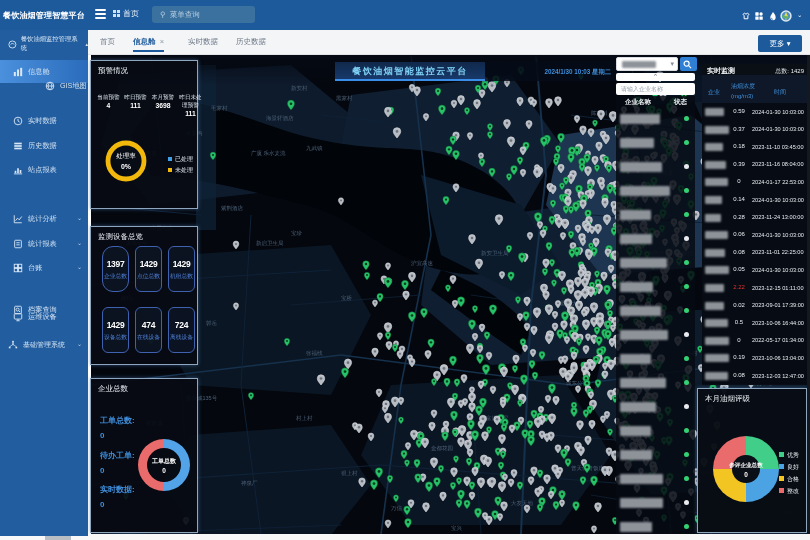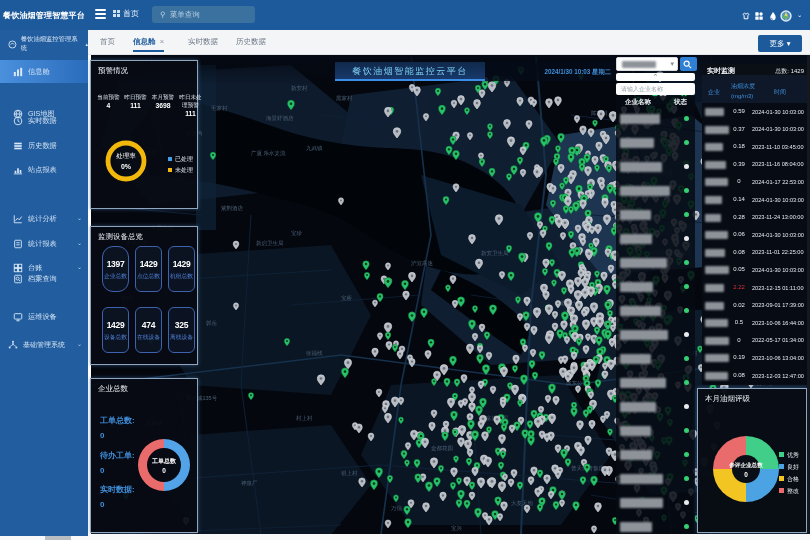--- a/index.html
+++ b/index.html
@@ -55,21 +55,21 @@
 .box{position:absolute;width:27px;height:46px;border:1px solid #3f62b0;border-radius:6px;
   background:rgba(16,26,46,0.5);text-align:center;}
 .box b{display:block;color:#fff;font-size:8.5px;margin-top:12px;letter-spacing:-0.3px;}
 .box span{display:block;color:#4f82d9;font-size:5.8px;margin-top:3px;}
 
 .p3t{position:absolute;color:#3f8fdb;font-weight:bold;font-size:8px;}
 
 #mtitle{position:absolute;left:244px;top:7px;width:290px;height:19px;background:rgba(6,12,24,0.85);}
 #mtitle .lft{position:absolute;left:0;top:0;width:150px;height:19px;
   background:linear-gradient(180deg,#10284a,#17396b);border-bottom:2px solid #3b8ee8;
-  color:#7fd0f5;font-size:9px;font-weight:normal;letter-spacing:1.5px;text-align:center;line-height:18px;}
+  color:#7fd0f5;font-size:9px;font-weight:bold;letter-spacing:1.5px;text-align:center;line-height:18px;}
 #mtitle .dt{position:absolute;top:0;height:19px;line-height:19px;color:#3f8fdb;font-size:6.3px;font-weight:bold;}
 
 .blur{background:#8e939a;filter:blur(1.2px);border-radius:1px;}
 .eprow{position:absolute;left:525px;width:79px;height:24px;background:rgba(6,10,19,0.85);}
 .eprow .dot{position:absolute;right:6px;top:9px;width:5px;height:5px;border-radius:50%;}
 text{font-family:"Liberation Sans",sans-serif;}
 </style>
 </head>
 <body>
 <div id="dash">
@@ -1162,21 +1162,21 @@
     </div>
 <div class="box" style="left:11px;top:80px;">
       <b>1429</b>
       <span>设备总数</span>
     </div>
 <div class="box" style="left:44px;top:80px;">
       <b>474</b>
       <span>在线设备</span>
     </div>
 <div class="box" style="left:77px;top:80px;">
-      <b>325</b>
+      <b>724</b>
       <span>离线设备</span>
     </div>
 </div>
 <div class="panel" style="left:90px;top:378px;width:108px;height:155px;">
 <div class="ptitle">企业总数</div>
 <div class="p3t" style="left:9px;top:36px;">工单总数:</div>
 <div class="p3t" style="left:9px;top:52px;">0</div>
 <div class="p3t" style="left:9px;top:71px;">待办工单:</div>
 <div class="p3t" style="left:9px;top:87px;">0</div>
 <div class="p3t" style="left:9px;top:105px;">实时数据:</div>
@@ -1332,21 +1332,21 @@
 <div id="sidebar">
 <div id="grp"><svg style="margin-left:8px;margin-right:4px;" width="9" height="9" viewBox="0 0 10 10" fill="none" stroke="#dce9f7" stroke-width="1">
         <circle cx="5" cy="5" r="4"></circle>
         <path d="M3,5 C3.5,3.5 6.5,3.5 7,5"></path>
       </svg>餐饮油烟监控管理系统<span style="margin-left:3px;font-size:5px;">▴</span></div>
 <div class="mi active" style="top:30px;"><span class="ic"><svg width="10" height="10" viewBox="0 0 12 12" fill="#d8e6f5">
           <rect x="1" y="6" width="2.4" height="5"></rect>
           <rect x="4.8" y="3" width="2.4" height="8"></rect>
           <rect x="8.6" y="1" width="2.4" height="10"></rect>
         </svg></span>信息舱</div>
-<div class="mi" style="top:72px;"><span class="ic"><svg width="10" height="10" viewBox="0 0 12 12" fill="none" stroke="#d8e6f5" stroke-width="1.1">
+<div class="mi" style="top:44px;padding-left:32px;"><span class="ic"><svg width="10" height="10" viewBox="0 0 12 12" fill="none" stroke="#d8e6f5" stroke-width="1.1">
           <circle cx="6" cy="6" r="4.6"></circle>
           <path d="M1.5,6 H10.5 M6,1.5 C3,4.5 3,7.5 6,10.5 M6,1.5 C9,4.5 9,7.5 6,10.5"></path>
         </svg></span>GIS地图</div>
 <div class="mi" style="top:79px;"><span class="ic"><svg width="10" height="10" viewBox="0 0 12 12" fill="none" stroke="#d8e6f5" stroke-width="1.1">
           <circle cx="6" cy="6" r="4.6"></circle>
           <path d="M6,3.4 V6 L8,7.4"></path>
         </svg></span>实时数据</div>
 <div class="mi" style="top:103.5px;"><span class="ic"><svg width="10" height="10" viewBox="0 0 12 12" fill="#d8e6f5">
           <rect x="1.5" y="2" width="9" height="2"></rect>
           <rect x="1.5" y="5" width="9" height="2"></rect>
@@ -1362,21 +1362,21 @@
 <div class="mi" style="top:201.5px;"><span class="ic"><svg width="10" height="10" viewBox="0 0 12 12" fill="none" stroke="#d8e6f5" stroke-width="1.1">
           <rect x="2" y="1.5" width="8" height="9" rx="1"></rect>
           <path d="M4,4.5 H8 M4,7 H8"></path>
         </svg></span>统计报表<span class="cv">⌄</span></div>
 <div class="mi" style="top:226px;"><span class="ic"><svg width="10" height="10" viewBox="0 0 12 12" fill="none" stroke="#d8e6f5" stroke-width="1.1">
           <rect x="1.5" y="1.5" width="4" height="4"></rect>
           <rect x="6.5" y="1.5" width="4" height="4"></rect>
           <rect x="1.5" y="6.5" width="4" height="4"></rect>
           <rect x="6.5" y="6.5" width="4" height="4"></rect>
         </svg></span>台账<span class="cv">⌄</span></div>
-<div class="mi" style="top:237px;"><span class="ic"><svg width="10" height="10" viewBox="0 0 12 12" fill="none" stroke="#d8e6f5" stroke-width="1.1">
+<div class="mi" style="top:268px;"><span class="ic"><svg width="10" height="10" viewBox="0 0 12 12" fill="none" stroke="#d8e6f5" stroke-width="1.1">
           <rect x="2" y="1.5" width="8" height="9" rx="1"></rect>
           <circle cx="5.5" cy="5.5" r="1.8"></circle>
           <path d="M7,7 L8.5,8.5"></path>
         </svg></span>档案查询</div>
 <div class="mi" style="top:275px;"><span class="ic"><svg width="10" height="10" viewBox="0 0 12 12" fill="none" stroke="#d8e6f5" stroke-width="1.1">
           <rect x="1.5" y="2" width="9" height="6.5" rx="1"></rect>
           <path d="M4,10.5 H8 M6,8.5 V10.5"></path>
         </svg></span>运维设备</div>
 <div class="mi" id="grp2" style="top:303px;"><span class="ic" style="margin-left:8px;"><svg width="10" height="10" viewBox="0 0 12 12" fill="#d8e6f5">
           <rect x="5" y="1" width="2" height="2"></rect>

